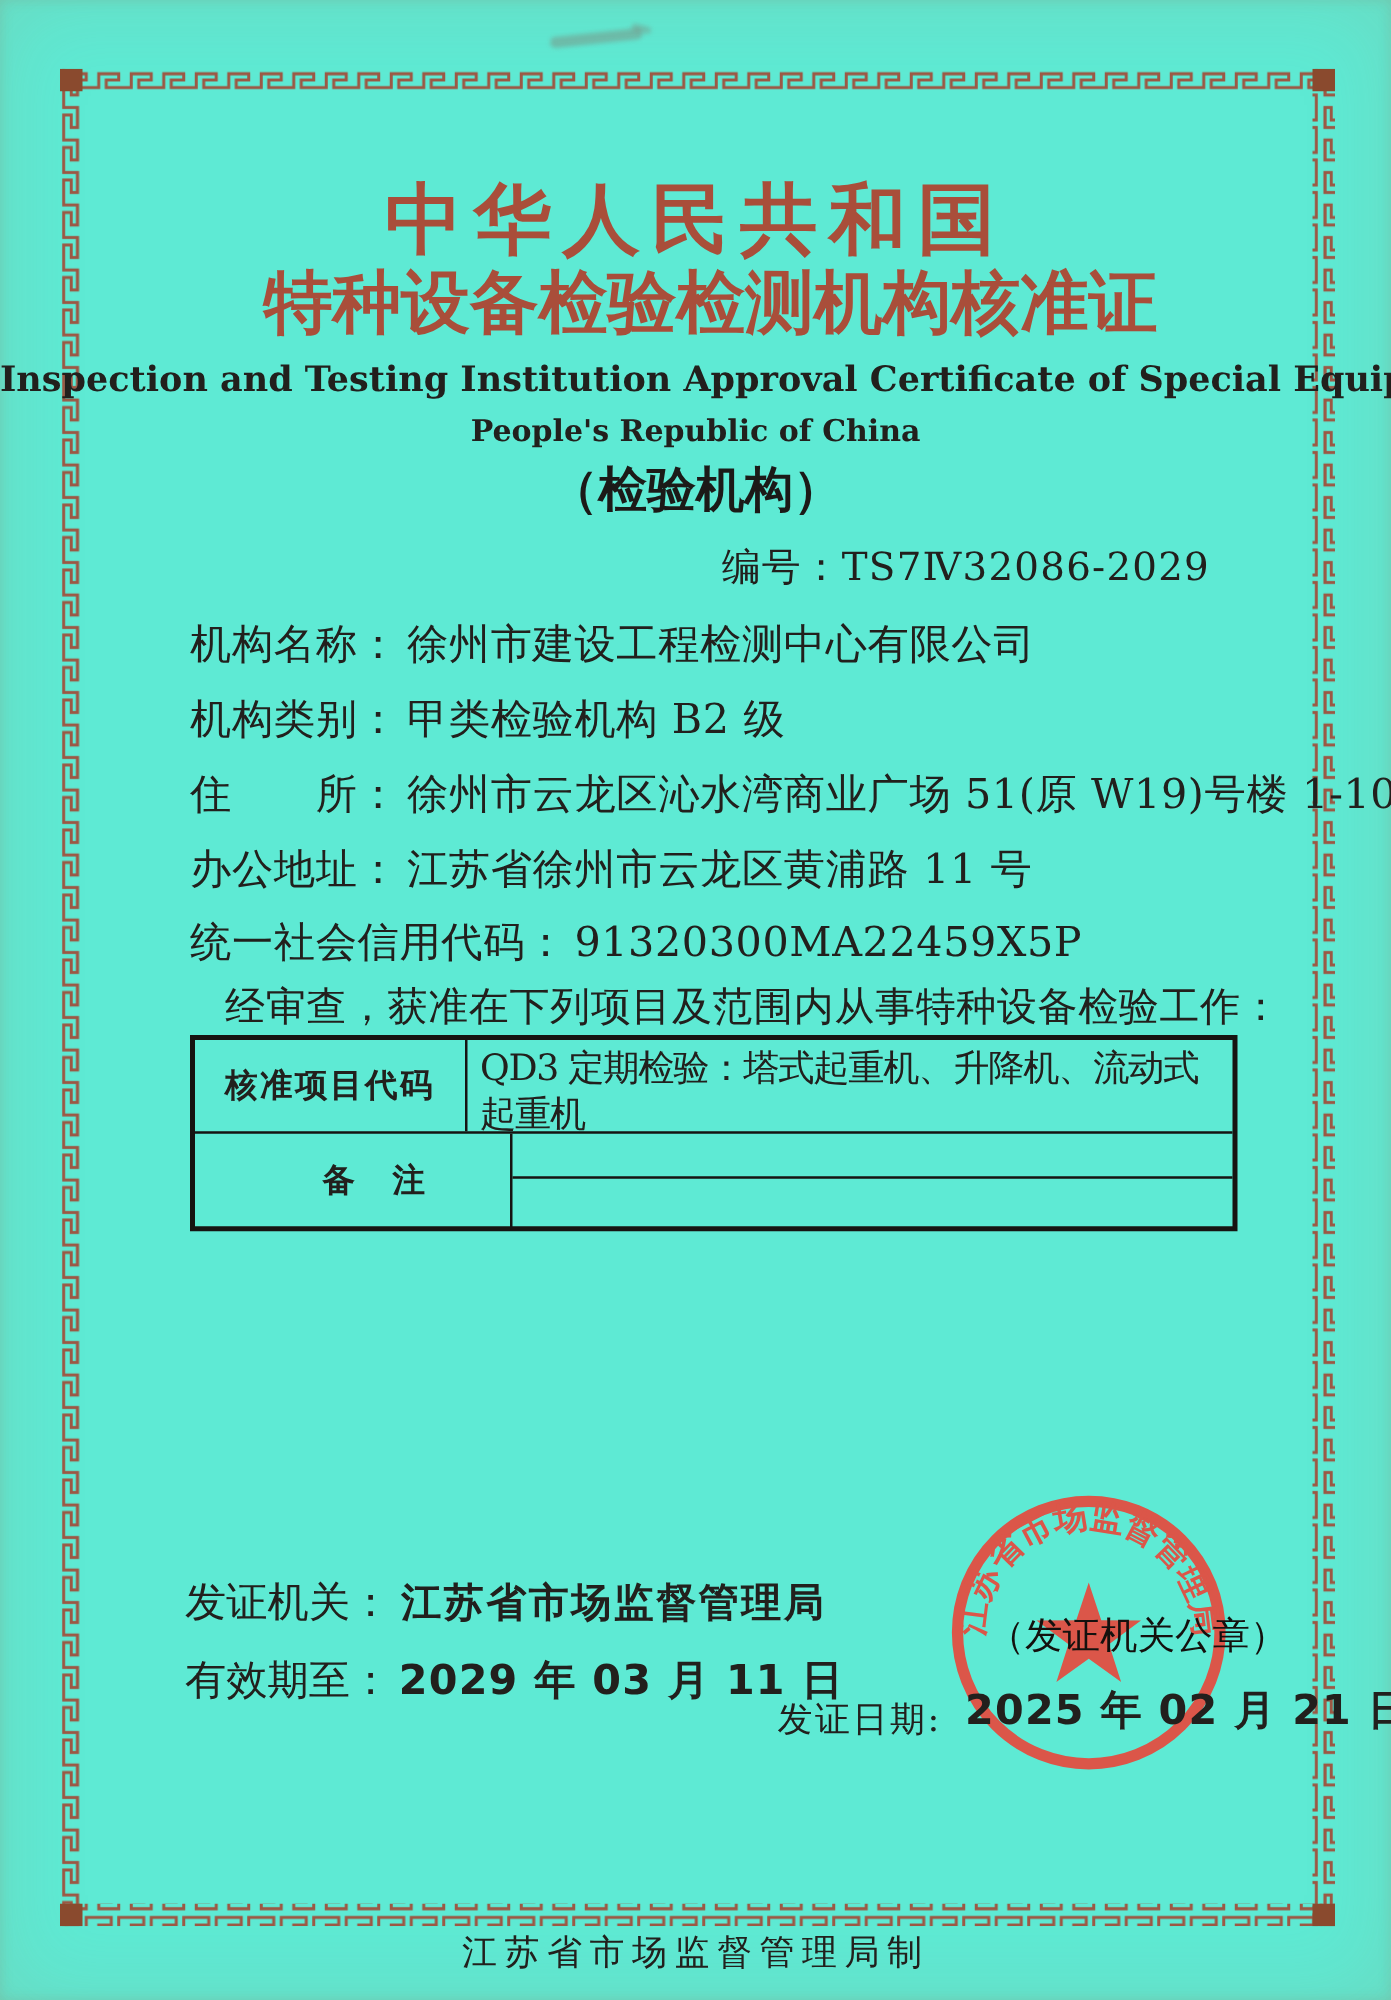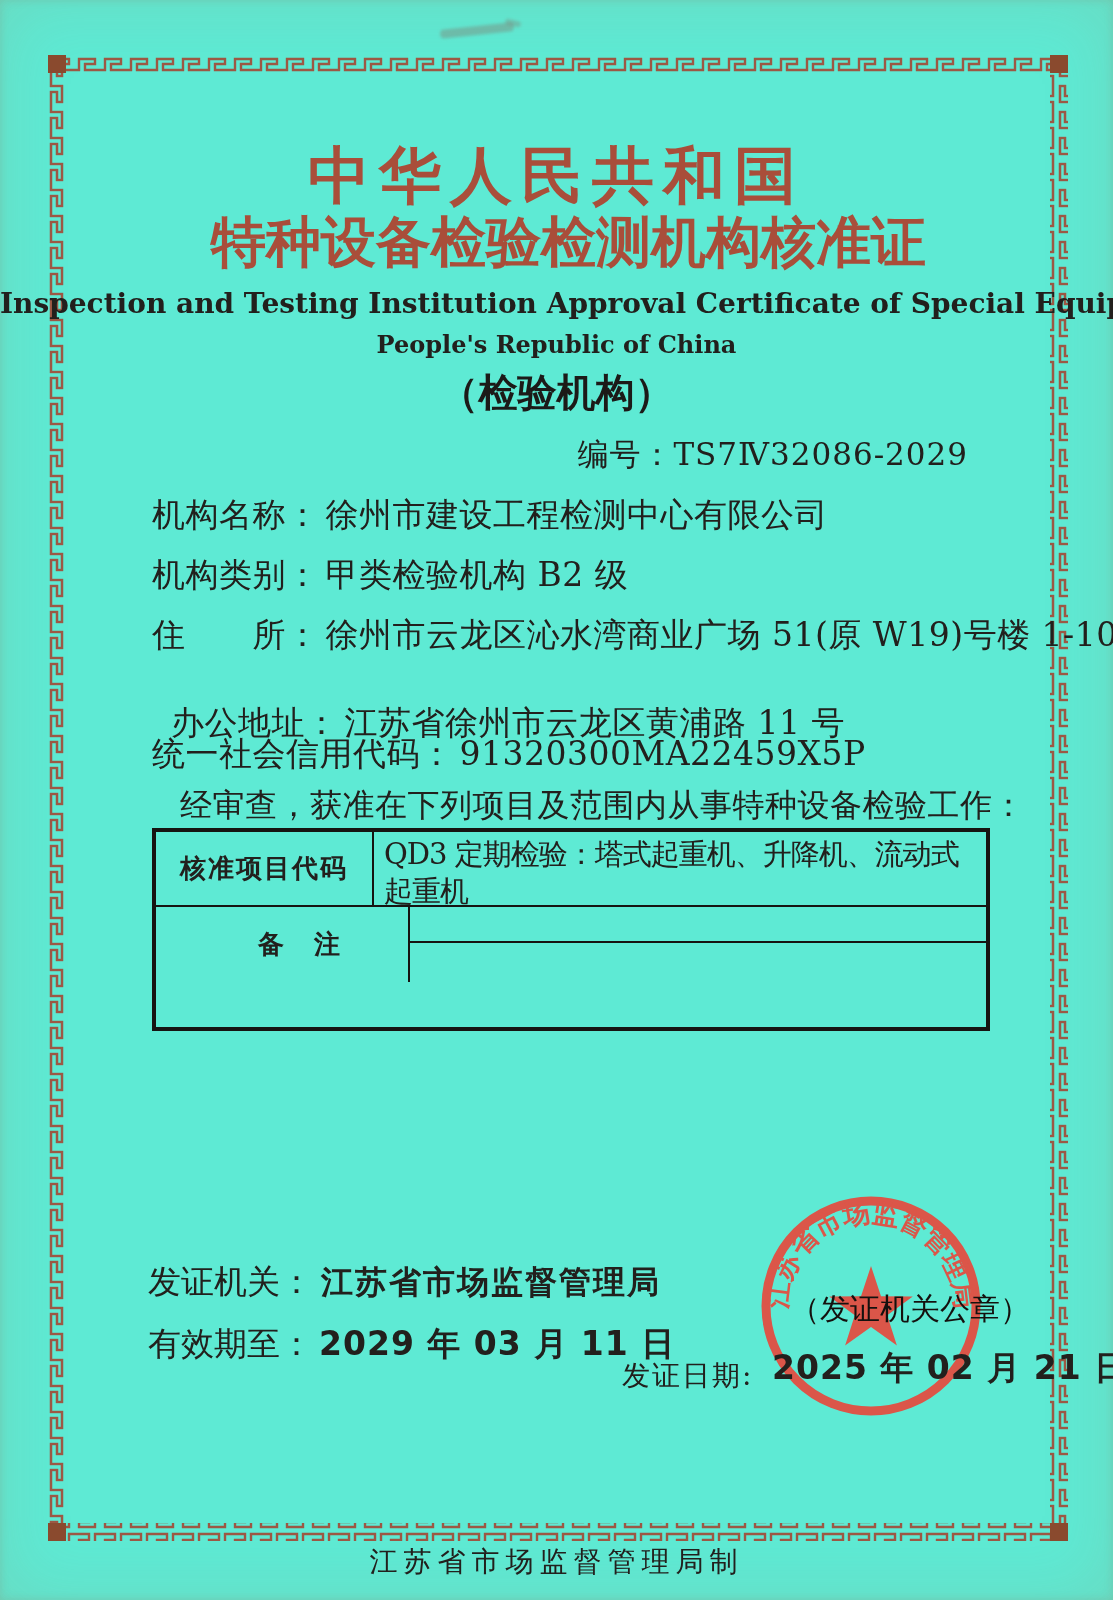--- a/index.html
+++ b/index.html
@@ -24,26 +24,26 @@
   .title-en-1 { top:288px; font-size:28px; font-weight:700; }
   .title-en-2 { top:331px; font-size:24px; font-weight:700; }
   .subtitle   { top:371px; font-size:39px; font-weight:700;
                 font-family:"DejaVu Sans","Liberation Sans",sans-serif; color:#1c1a18; }
 
   .cert-no { top:437px; right:145px; font-size:31px; letter-spacing:1px; }
 
   .field-row { left:152px; font-size:33px; letter-spacing:0.5px; }
   .field-row .val { margin-left:6px; }
   .row-0 { top:496px; } .row-1 { top:556px; } .row-2 { top:616px; }
-  .row-3 { top:704px;margin-left:19px; } .row-4 { top:735px; }
+  .row-3 { top:676px; } .row-4 { top:735px; }
 
   .statement { left:152px; top:787px; font-size:32px; text-indent:28px; letter-spacing:0.5px; }
 
   
-  .approval-table { position:absolute; left:152px; top:828px; width:838px; height:203px;
+  .approval-table { position:absolute; left:152px; top:828px; width:838px; height:157px;
                     border:4px solid #161412; }
   .tr { display:flex; width:100%; }
   .tr1 { height:75px; border-bottom:2px solid #161412; }
   .tr2 { height:75px;padding-left:36px; }
   .tc-label { width:218px; border-right:2px solid #161412; display:flex;
               align-items:center; justify-content:center;
               font-weight:700; font-size:26px; letter-spacing:2px; }
   .tc-val { flex:1; }
   .scope-cell { font-size:29px; letter-spacing:-1px; line-height:37px;
                 padding:4px 8px 0 10px; white-space:normal; }

